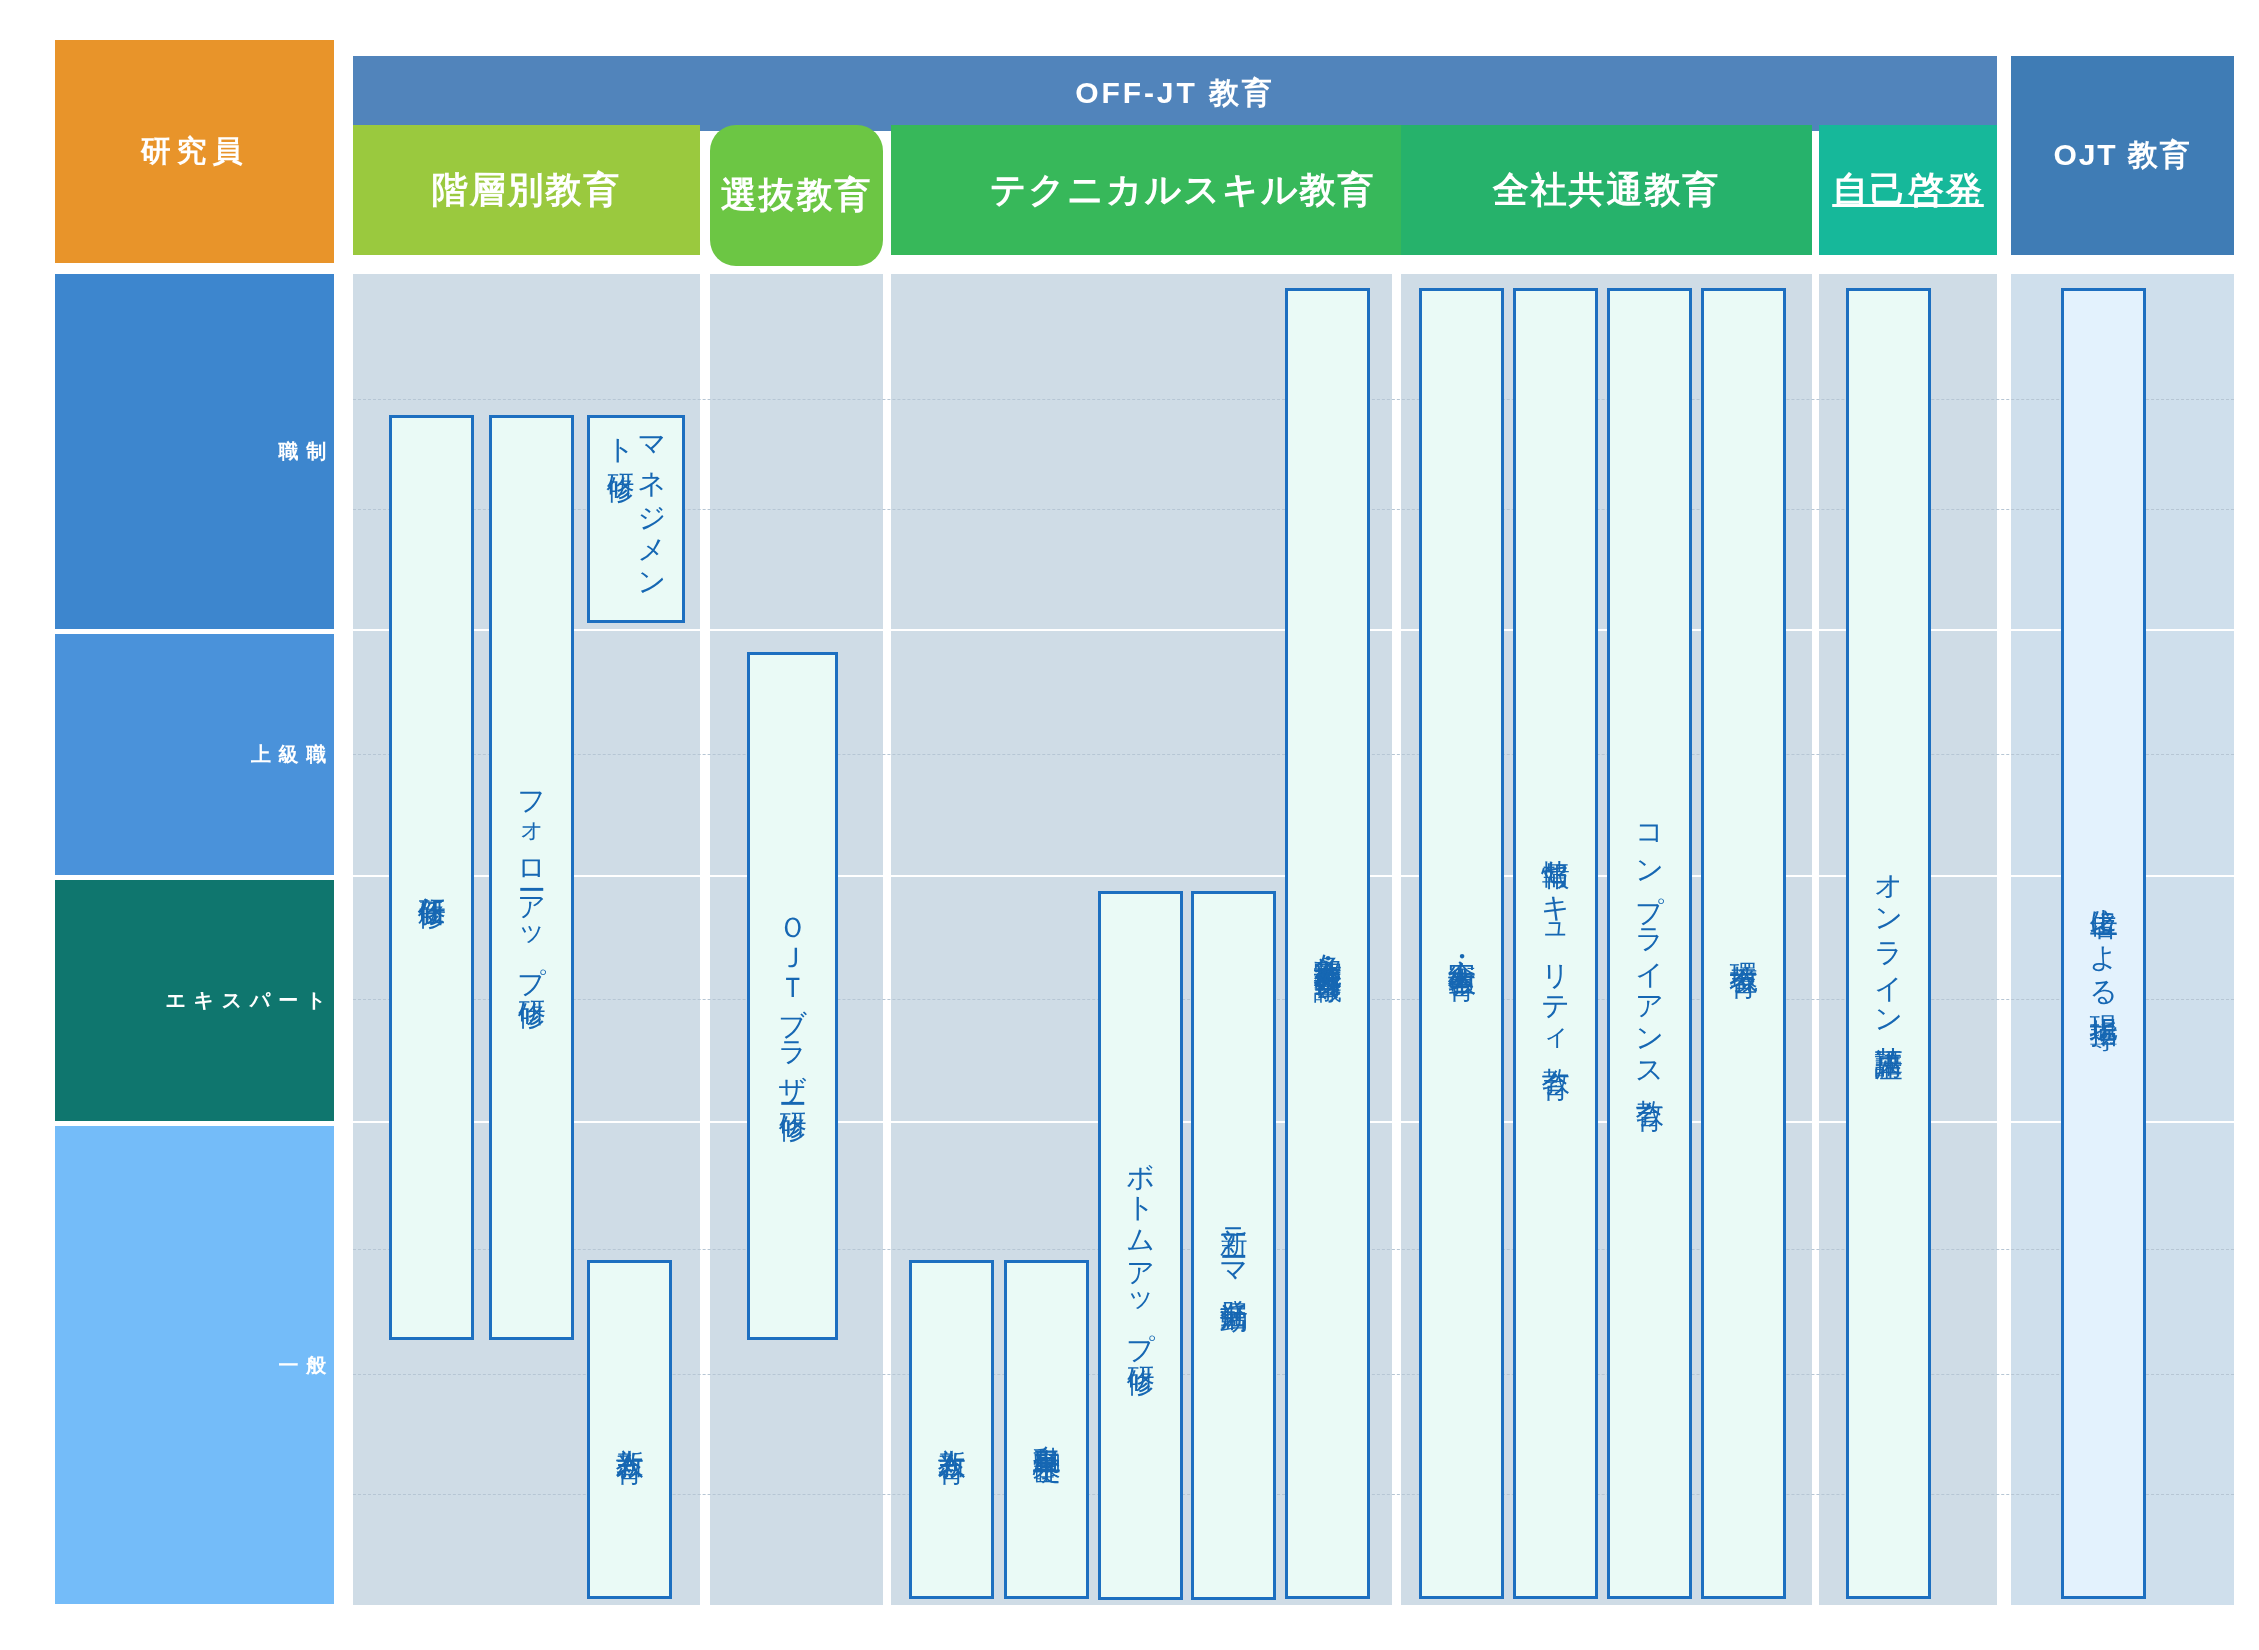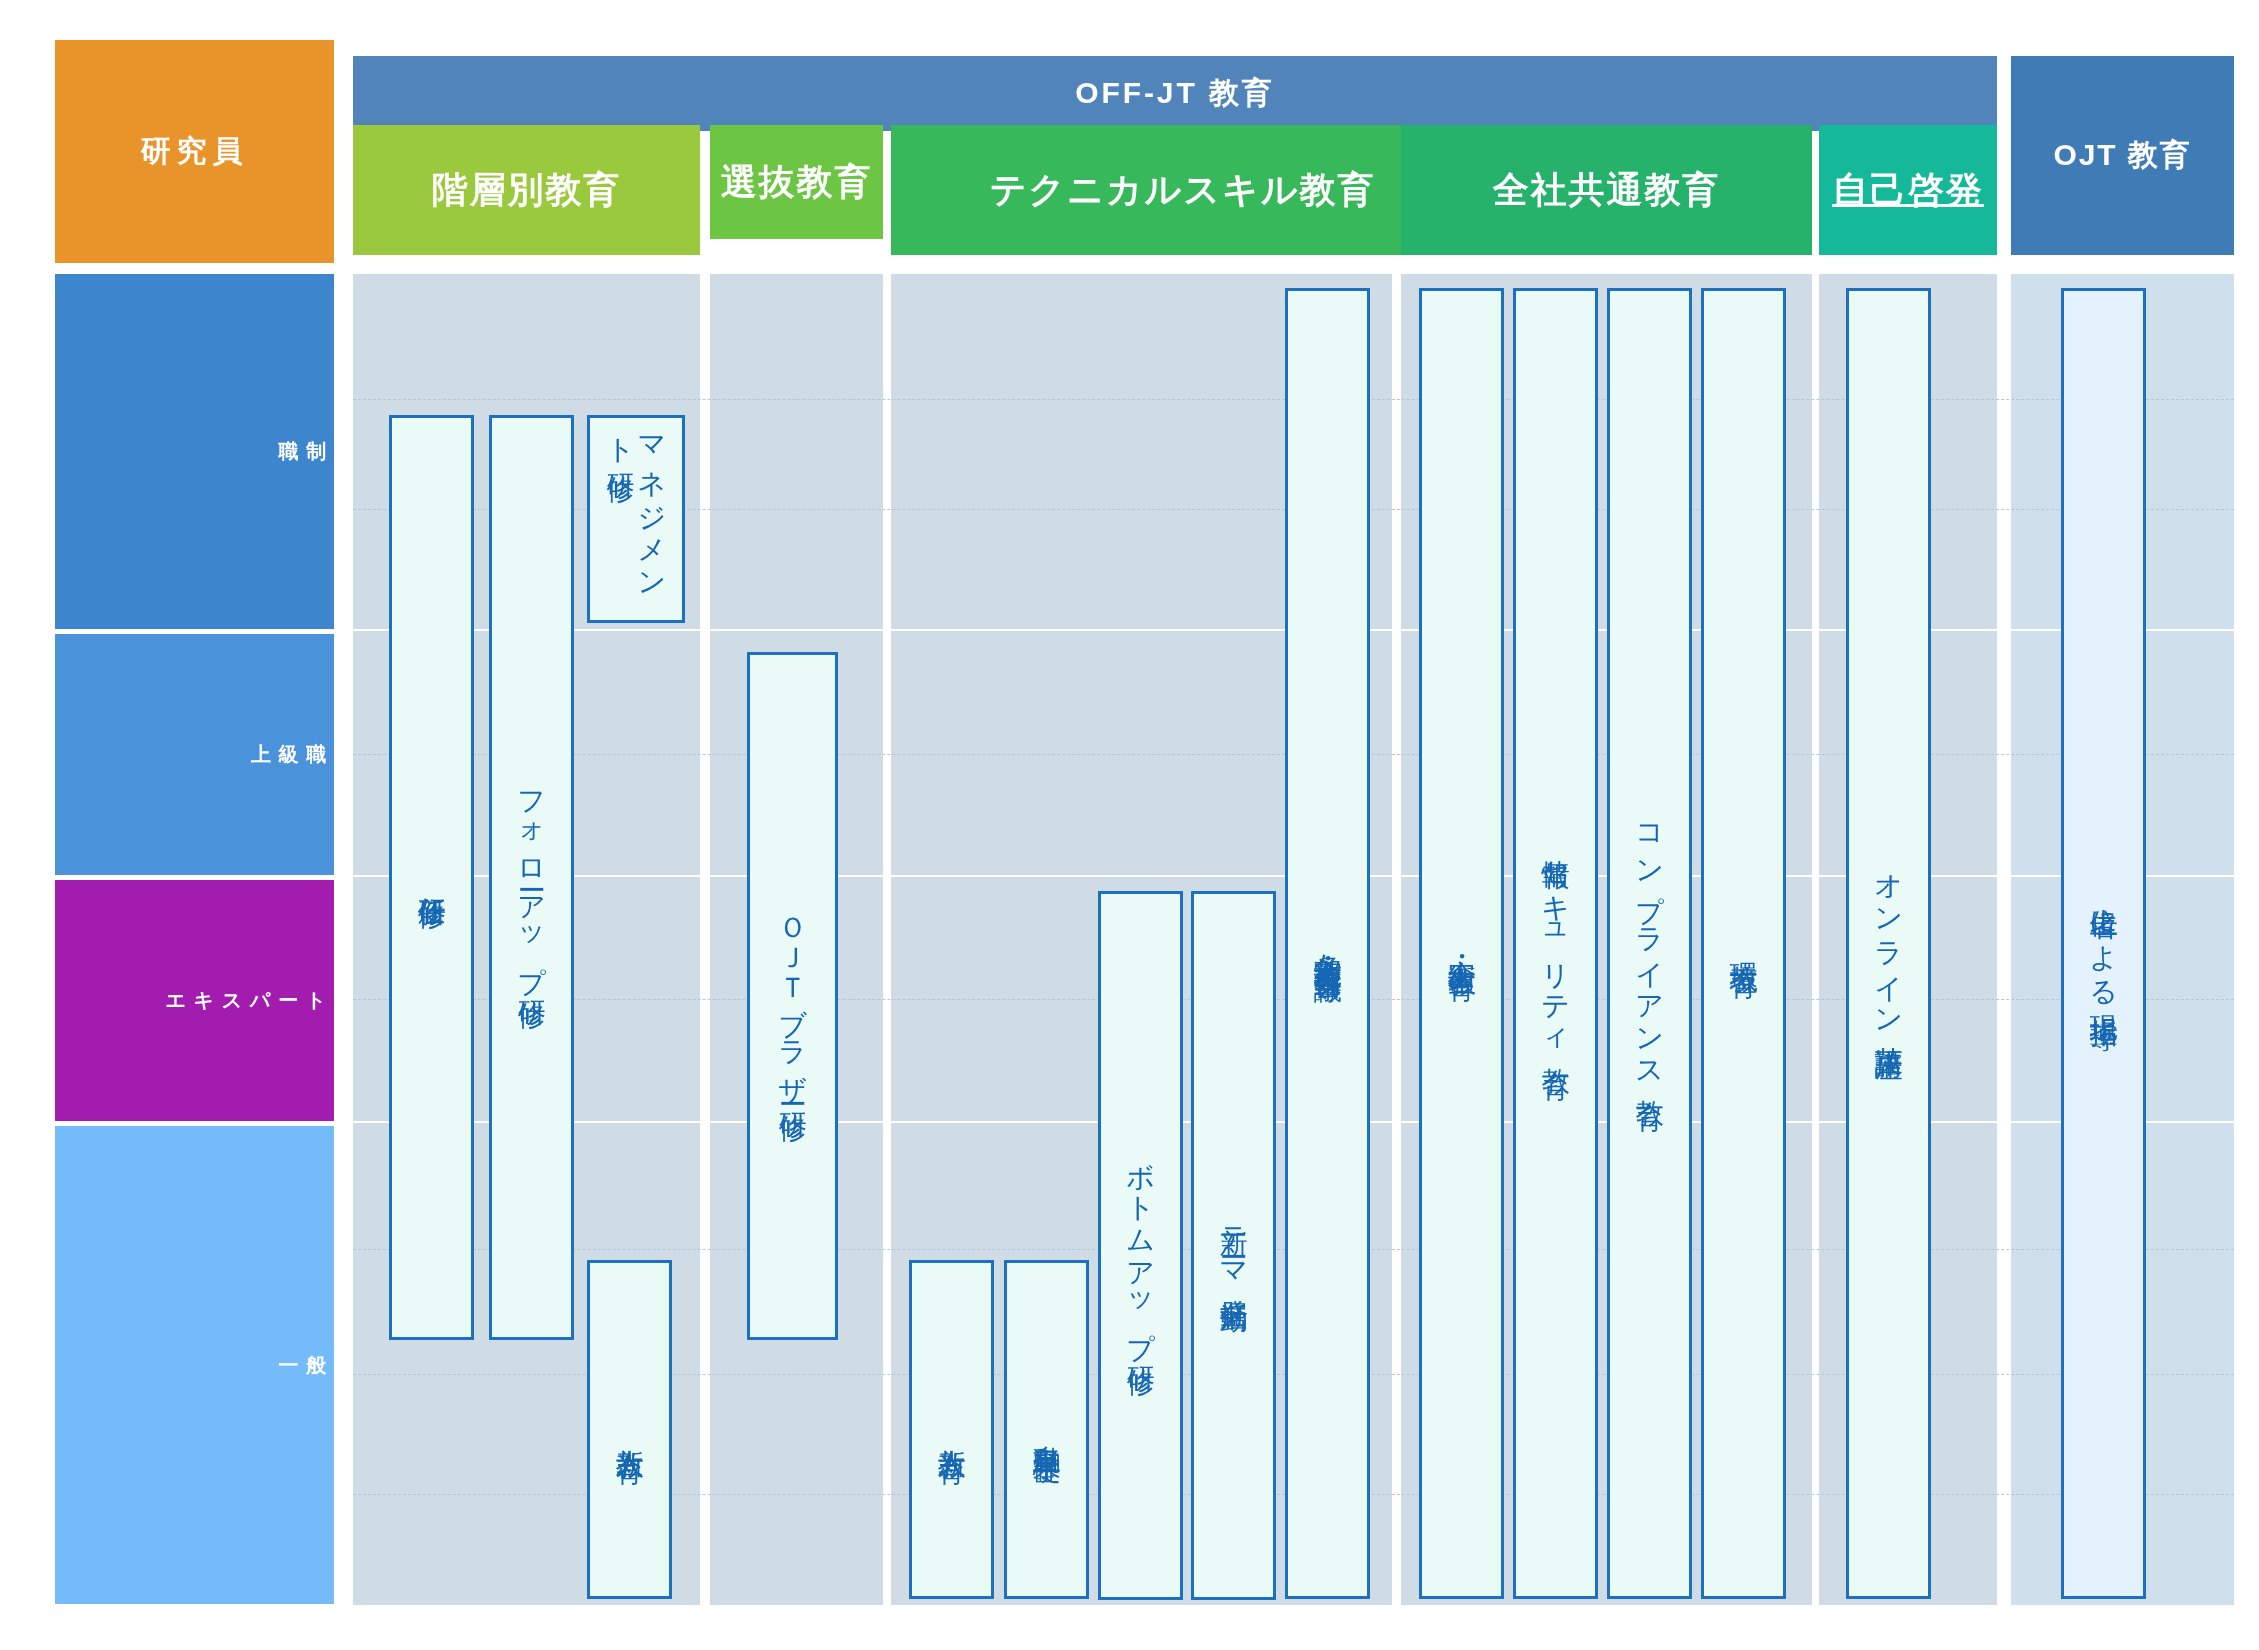--- a/index.html
+++ b/index.html
@@ -90,21 +90,21 @@
   </div>
 
   <div class="hdr hdr-offjt" style="left:353px;top:56px;width:1644px;height:75px;background:#5184bb;">
     <span>OFF-JT 教育</span>
   </div>
 
   <div class="hdr hdr-cat" style="left:353px;top:125px;width:347px;height:130px;background:#9ac93e;">
     <span>階層別教育</span>
   </div>
 
-  <div class="hdr hdr-cat" style="left:710px;top:125px;width:173px;height:114px;background:#6cc644;">
+  <div class="hdr hdr-cat" style="left:710px;top:125px;width:173px;height:141px;background:#6cc644;border-radius:26px;">
     <span>選抜教育</span>
   </div>
 
   <div class="hdr hdr-cat" style="left:891px;top:125px;width:583px;height:130px;background:#37b85a;">
     <span>テクニカルスキル教育</span>
   </div>
 
   <div class="hdr hdr-cat" style="left:1401px;top:125px;width:411px;height:130px;background:#26b26b;">
     <span>全社共通教育</span>
   </div>
@@ -116,21 +116,21 @@
   <div class="hdr hdr-ojt" style="left:2011px;top:56px;width:223px;height:199px;background:#3f7cb5;">
     <span>OJT 教育</span>
   </div>
 
   <div class="role" style="left:55px;top:274px;width:279px;height:355px;background:#3d86ce;">
     <span>職制</span>
   </div>
   <div class="role" style="left:55px;top:634px;width:279px;height:241px;background:#4a92da;">
     <span>上級職</span>
   </div>
-  <div class="role" style="left:55px;top:880px;width:279px;height:241px;background:#a21caf;padding-left:36px;">
+  <div class="role" style="left:55px;top:880px;width:279px;height:241px;background:#0f766e;padding-left:36px;">
     <span>エキスパート</span>
   </div>
   <div class="role" style="left:55px;top:1126px;width:279px;height:478px;background:#74bcf9;">
     <span>一般</span>
   </div>
 
   <div class="colbg" style="left:353px;top:274px;width:347px;height:1331px;"></div>
   <div class="colbg" style="left:710px;top:274px;width:173px;height:1331px;"></div>
   <div class="colbg" style="left:891px;top:274px;width:501px;height:1331px;"></div>
   <div class="colbg" style="left:1401px;top:274px;width:411px;height:1331px;"></div>

